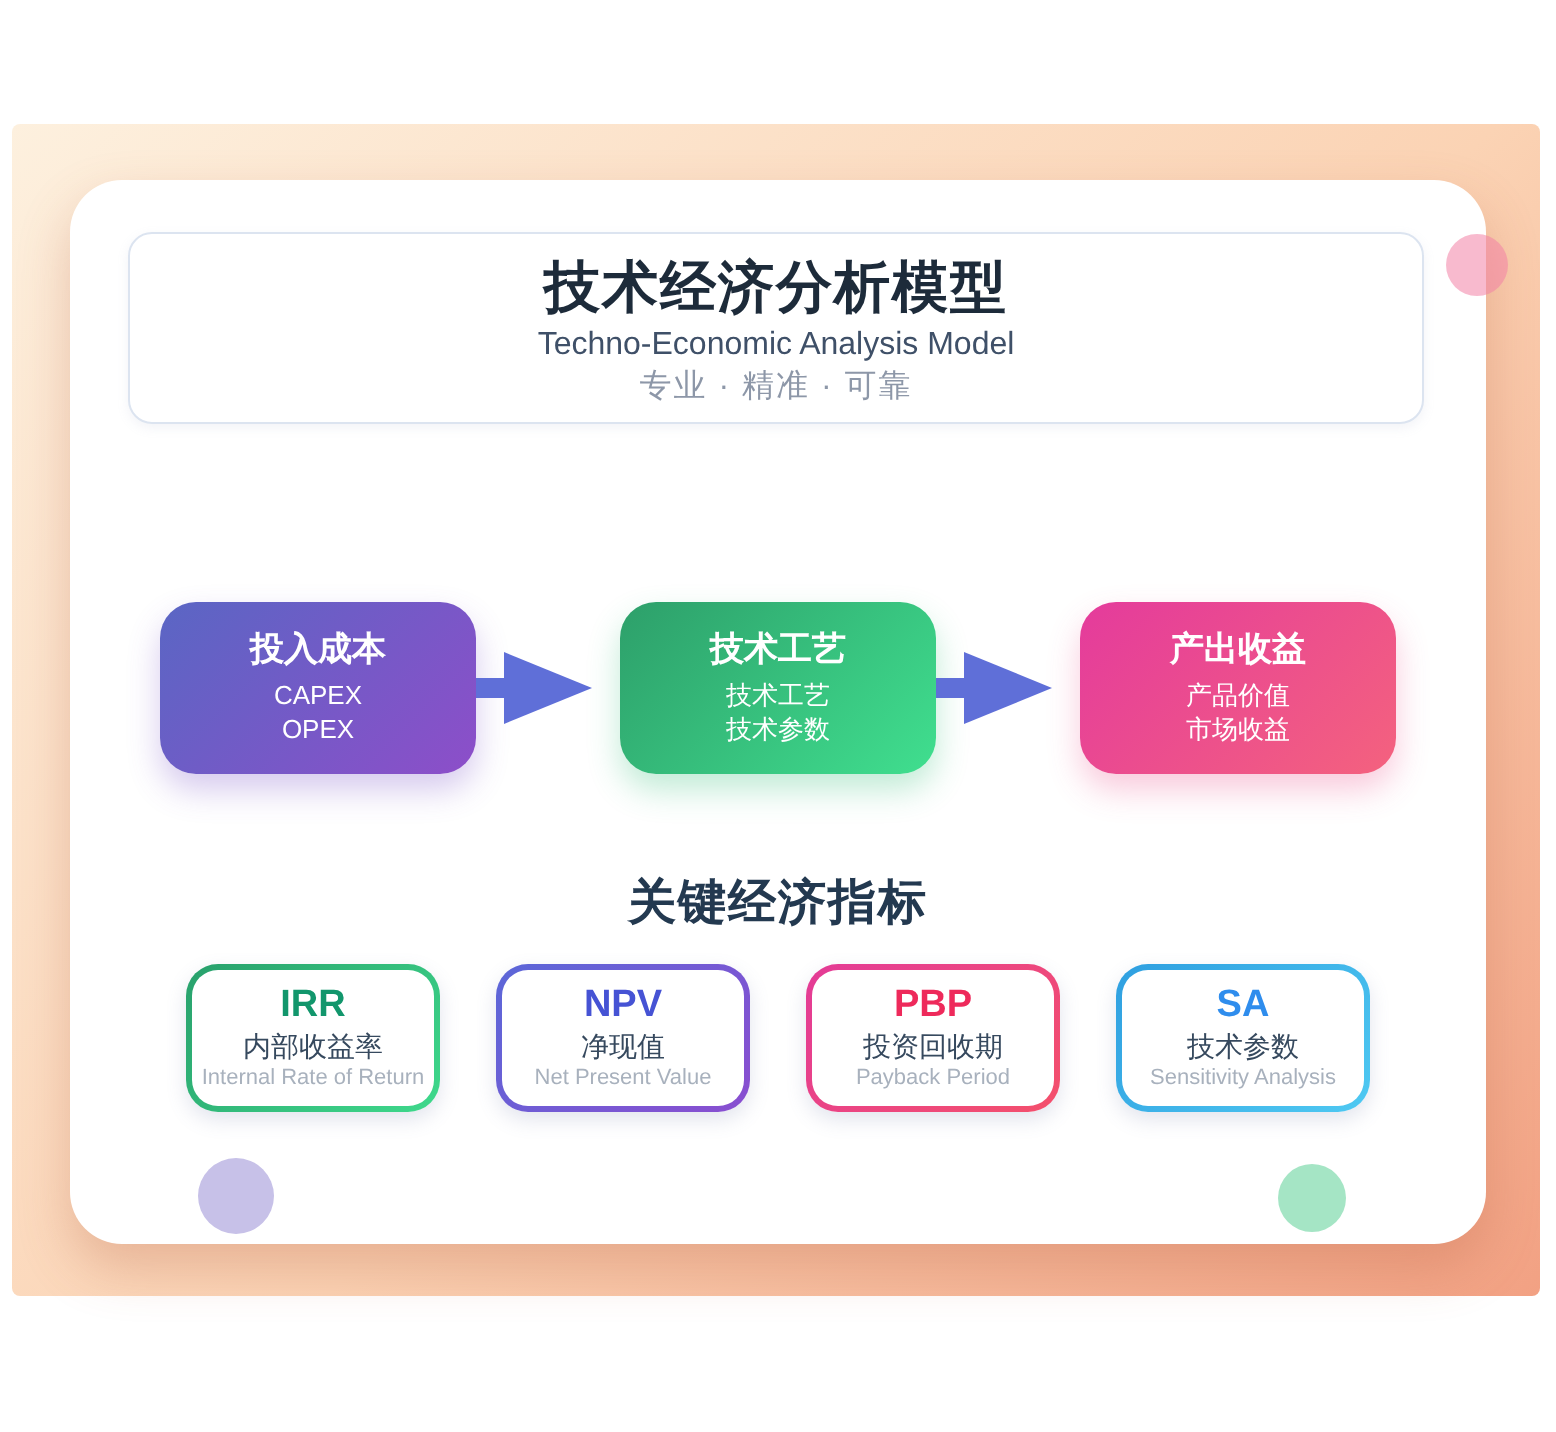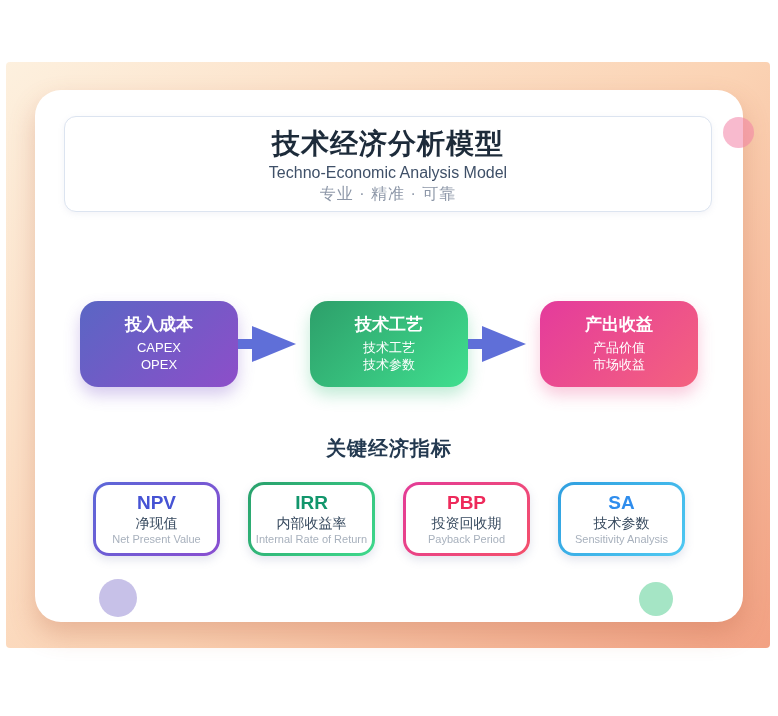--- a/index.html
+++ b/index.html
@@ -55,21 +55,21 @@
   .flow-arrow { width:72px; display:flex; align-items:center; flex:0 0 auto; }
   .arrow-stem { width:14px; height:10px; background:var(--arrow-color,#5f6fd8); }
   .arrow-head {
     width:0; height:0;
     border-left:44px solid var(--arrow-color,#5f6fd8);
     border-top:18px solid transparent; border-bottom:18px solid transparent;
   }
   
   .ind-heading {
     position:absolute; left:0; right:0; top:345px; text-align:center;
-    font-size:20px; font-weight:800; color:var(--heading-color,#233950); letter-spacing:1px;
+    font-size:24px; font-weight:800; color:var(--heading-color,#233950); letter-spacing:1px;
   }
   .cards-row {
     position:absolute; left:0; right:0; top:392px; height:74px;
     display:flex; justify-content:center; gap:28px;
   }
   .ind-card {
     width:127px; height:74px; border-radius:16px; padding:3px; flex:0 0 auto;
     box-shadow:0 4px 10px rgba(100,110,160,0.18);
   }
   .card-npv { background:linear-gradient(135deg,var(--npv-start,#5b67d8),var(--npv-end,#8a4ed0)); }
@@ -127,32 +127,32 @@
       <div class="flow-box box-output">
         <div class="flow-title">产出收益</div>
         <div class="flow-line">产品价值</div>
         <div class="flow-line">市场收益</div>
       </div>
     </div>
 
     <div class="ind-heading">关键经济指标</div>
 
     <div class="cards-row">
+      <div class="ind-card card-irr">
+        <div class="ind-inner">
+          <div class="ind-abbr">IRR</div>
+          <div class="ind-zh">内部收益率</div>
+          <div class="ind-en">Internal Rate of Return</div>
+        </div>
+      </div>
       <div class="ind-card card-npv">
         <div class="ind-inner">
           <div class="ind-abbr">NPV</div>
           <div class="ind-zh">净现值</div>
           <div class="ind-en">Net Present Value</div>
-        </div>
-      </div>
-      <div class="ind-card card-irr">
-        <div class="ind-inner">
-          <div class="ind-abbr">IRR</div>
-          <div class="ind-zh">内部收益率</div>
-          <div class="ind-en">Internal Rate of Return</div>
         </div>
       </div>
       <div class="ind-card card-pbp">
         <div class="ind-inner">
           <div class="ind-abbr">PBP</div>
           <div class="ind-zh">投资回收期</div>
           <div class="ind-en">Payback Period</div>
         </div>
       </div>
       <div class="ind-card card-sa">

